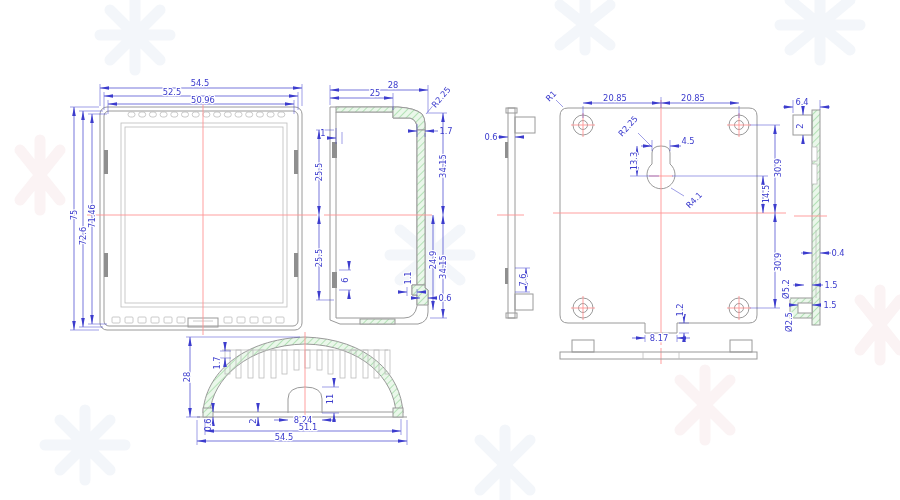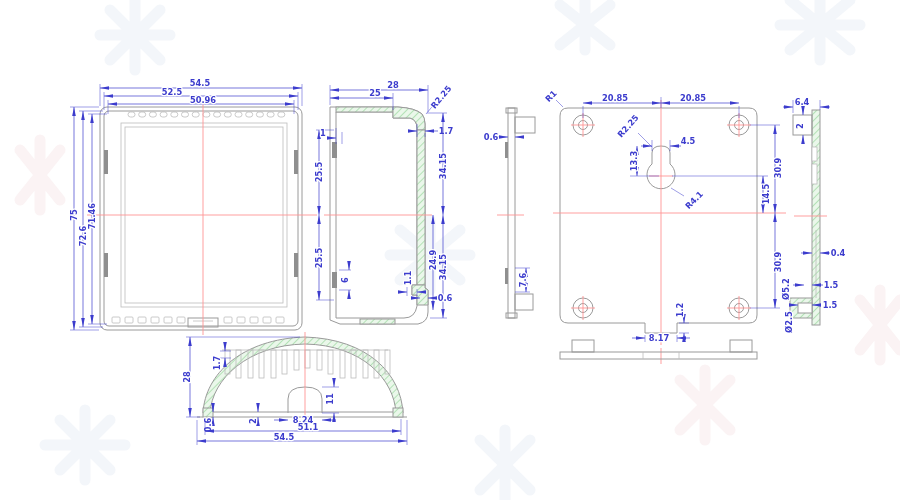--- a/index.html
+++ b/index.html
@@ -1,16 +1,16 @@
 <!DOCTYPE html>
 <html><head>
 <meta charset="utf-8">
 <style>
   html,body{margin:0;padding:0;background:#ffffff;}
-  #stage{width:900px;height:500px;position:relative;background:#ffffff;overflow:hidden;font-weight:bold;}
+  #stage{width:900px;height:500px;position:relative;background:#ffffff;overflow:hidden;}
   svg{display:block;font-family:"DejaVu Sans",sans-serif;}
   .ol{stroke:#9a9a9a;fill:none;stroke-width:1;}
   .ol2{stroke:#bcbcbc;fill:none;stroke-width:0.8;}
   .clip{fill:#8f8f8f;stroke:none;}
   .hatch{fill:url(#hatchp);stroke:#9a9a9a;stroke-width:1;}
   .cl{stroke:#ff9494;stroke-width:0.9;fill:none;}
   .dl{stroke:#3c3ccd;stroke-width:0.7;fill:none;}
   .de{stroke:#3c3ccd;stroke-width:0.5;fill:none;}
   .dt{fill:#3c3ccd;font-size:8.3px;text-anchor:middle;paint-order:stroke;stroke:#ffffff;stroke-width:2.4px;stroke-linejoin:round;}
   .wm{stroke:#f3f6fa;stroke-width:11;stroke-linecap:round;fill:none;}

